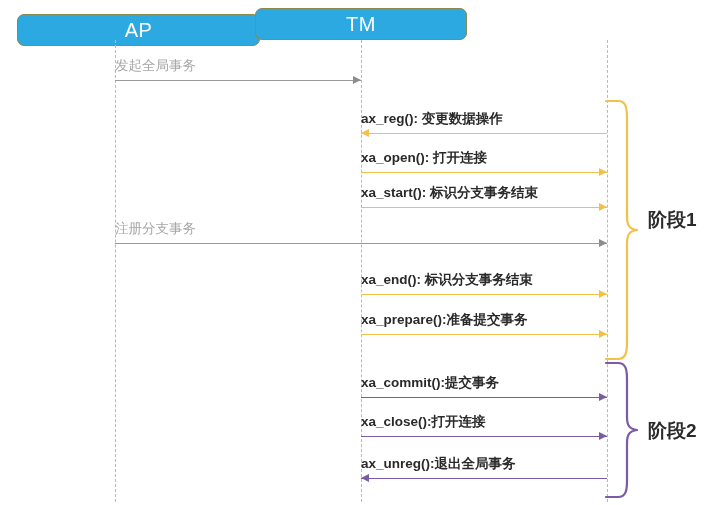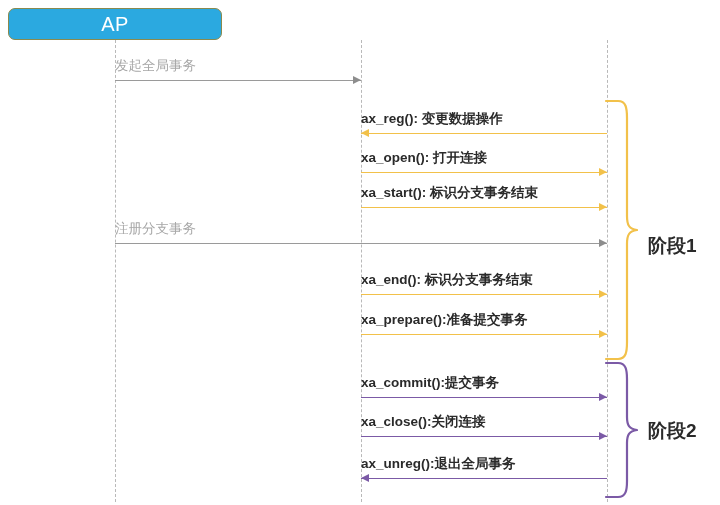--- a/index.html
+++ b/index.html
@@ -26,21 +26,21 @@
     background: #2BA9E0;
     border: 1px solid #8a8a4e;
     border-radius: 7px;
     color: #ffffff;
     font-size: 20px;
     line-height: 30px;
     text-align: center;
     letter-spacing: 0.5px;
     font-weight: 400;
   }
-  #p-ap { left: 8px;   width: 214px; }
+  #p-ap { left: 17px;   width: 243px; margin-top: 6px; }
   #p-tm { left: 255px; width: 212px; }
   #p-rm { left: 500px; width: 213px; }
 
   
   .lifeline {
     position: absolute;
     top: 40px;
     width: 0;
     height: 462px;
     border-left: 1px dashed #b9b9b9;
@@ -109,20 +109,21 @@
     color: #2a2a2a;
     white-space: nowrap;
   }
 </style>
 </head>
 <body>
 
 <div id="canvas">
 
   <div class="participant" id="p-ap">AP</div>
+  <div class="participant" id="p-tm">TM</div>
 
   <div class="lifeline" id="ll-ap"></div>
   <div class="lifeline" id="ll-tm"></div>
   <div class="lifeline" id="ll-rm"></div>
 
   <div class="msg c-gray to-right" id="msg-m1" style="left:115px; top:80px; width:246px;">
     <div class="line" style="width:246px;"></div>
     <div class="head" style="left:238px;"></div>
     <div class="label">发起全局事务</div>
   </div>
@@ -165,36 +166,36 @@
 
   <div class="msg c-purple to-right" id="msg-m8" style="left:361px; top:397px; width:246px;">
     <div class="line" style="width:246px;"></div>
     <div class="head" style="left:238px;"></div>
     <div class="label">xa_commit():提交事务</div>
   </div>
 
   <div class="msg c-purple to-right" id="msg-m9" style="left:361px; top:436px; width:246px;">
     <div class="line" style="width:246px;"></div>
     <div class="head" style="left:238px;"></div>
-    <div class="label">xa_close():关闭连接</div>
+    <div class="label">xa_close():打开连接</div>
   </div>
 
   <div class="msg c-purple to-left" id="msg-m10" style="left:361px; top:478px; width:246px;">
     <div class="line" style="width:246px;"></div>
     <div class="head" style="left:0px;"></div>
     <div class="label">ax_unreg():退出全局事务</div>
   </div>
 
   <div class="brace" id="brace-1" style="left:604px; top:98px;">
     <svg width="36" height="264" viewBox="0 0 36 264" fill="none" xmlns="http://www.w3.org/2000/svg" aria-hidden="true">
       <path d="M2 3 H14 C22 3 23 10 23 20 V118 C23 127 25 131 33 132
                C25 133 23 137 23 146 V244 C23 254 22 261 14 261 H2" stroke="#f2c14a" stroke-width="2.2" fill="none" stroke-linecap="round" stroke-linejoin="round"></path>
     </svg>
   </div>
-  <div class="phase-label" id="label-phase-1" style="left:648px; top:233px;">阶段1</div>
+  <div class="phase-label" id="label-phase-1" style="left:648px; top:207px;">阶段1</div>
 
   <div class="brace" id="brace-2" style="left:604px; top:360px;">
     <svg width="36" height="140" viewBox="0 0 36 140" fill="none" xmlns="http://www.w3.org/2000/svg" aria-hidden="true">
       <path d="M2 3 H14 C22 3 23 10 23 19 V57 C23 65 25 69 33 70
                C25 71 23 75 23 83 V121 C23 130 22 137 14 137 H2" stroke="#7b5aa6" stroke-width="2.2" fill="none" stroke-linecap="round" stroke-linejoin="round"></path>
     </svg>
   </div>
   <div class="phase-label" id="label-phase-2" style="left:648px; top:418px;">阶段2</div>
 
 </div>

